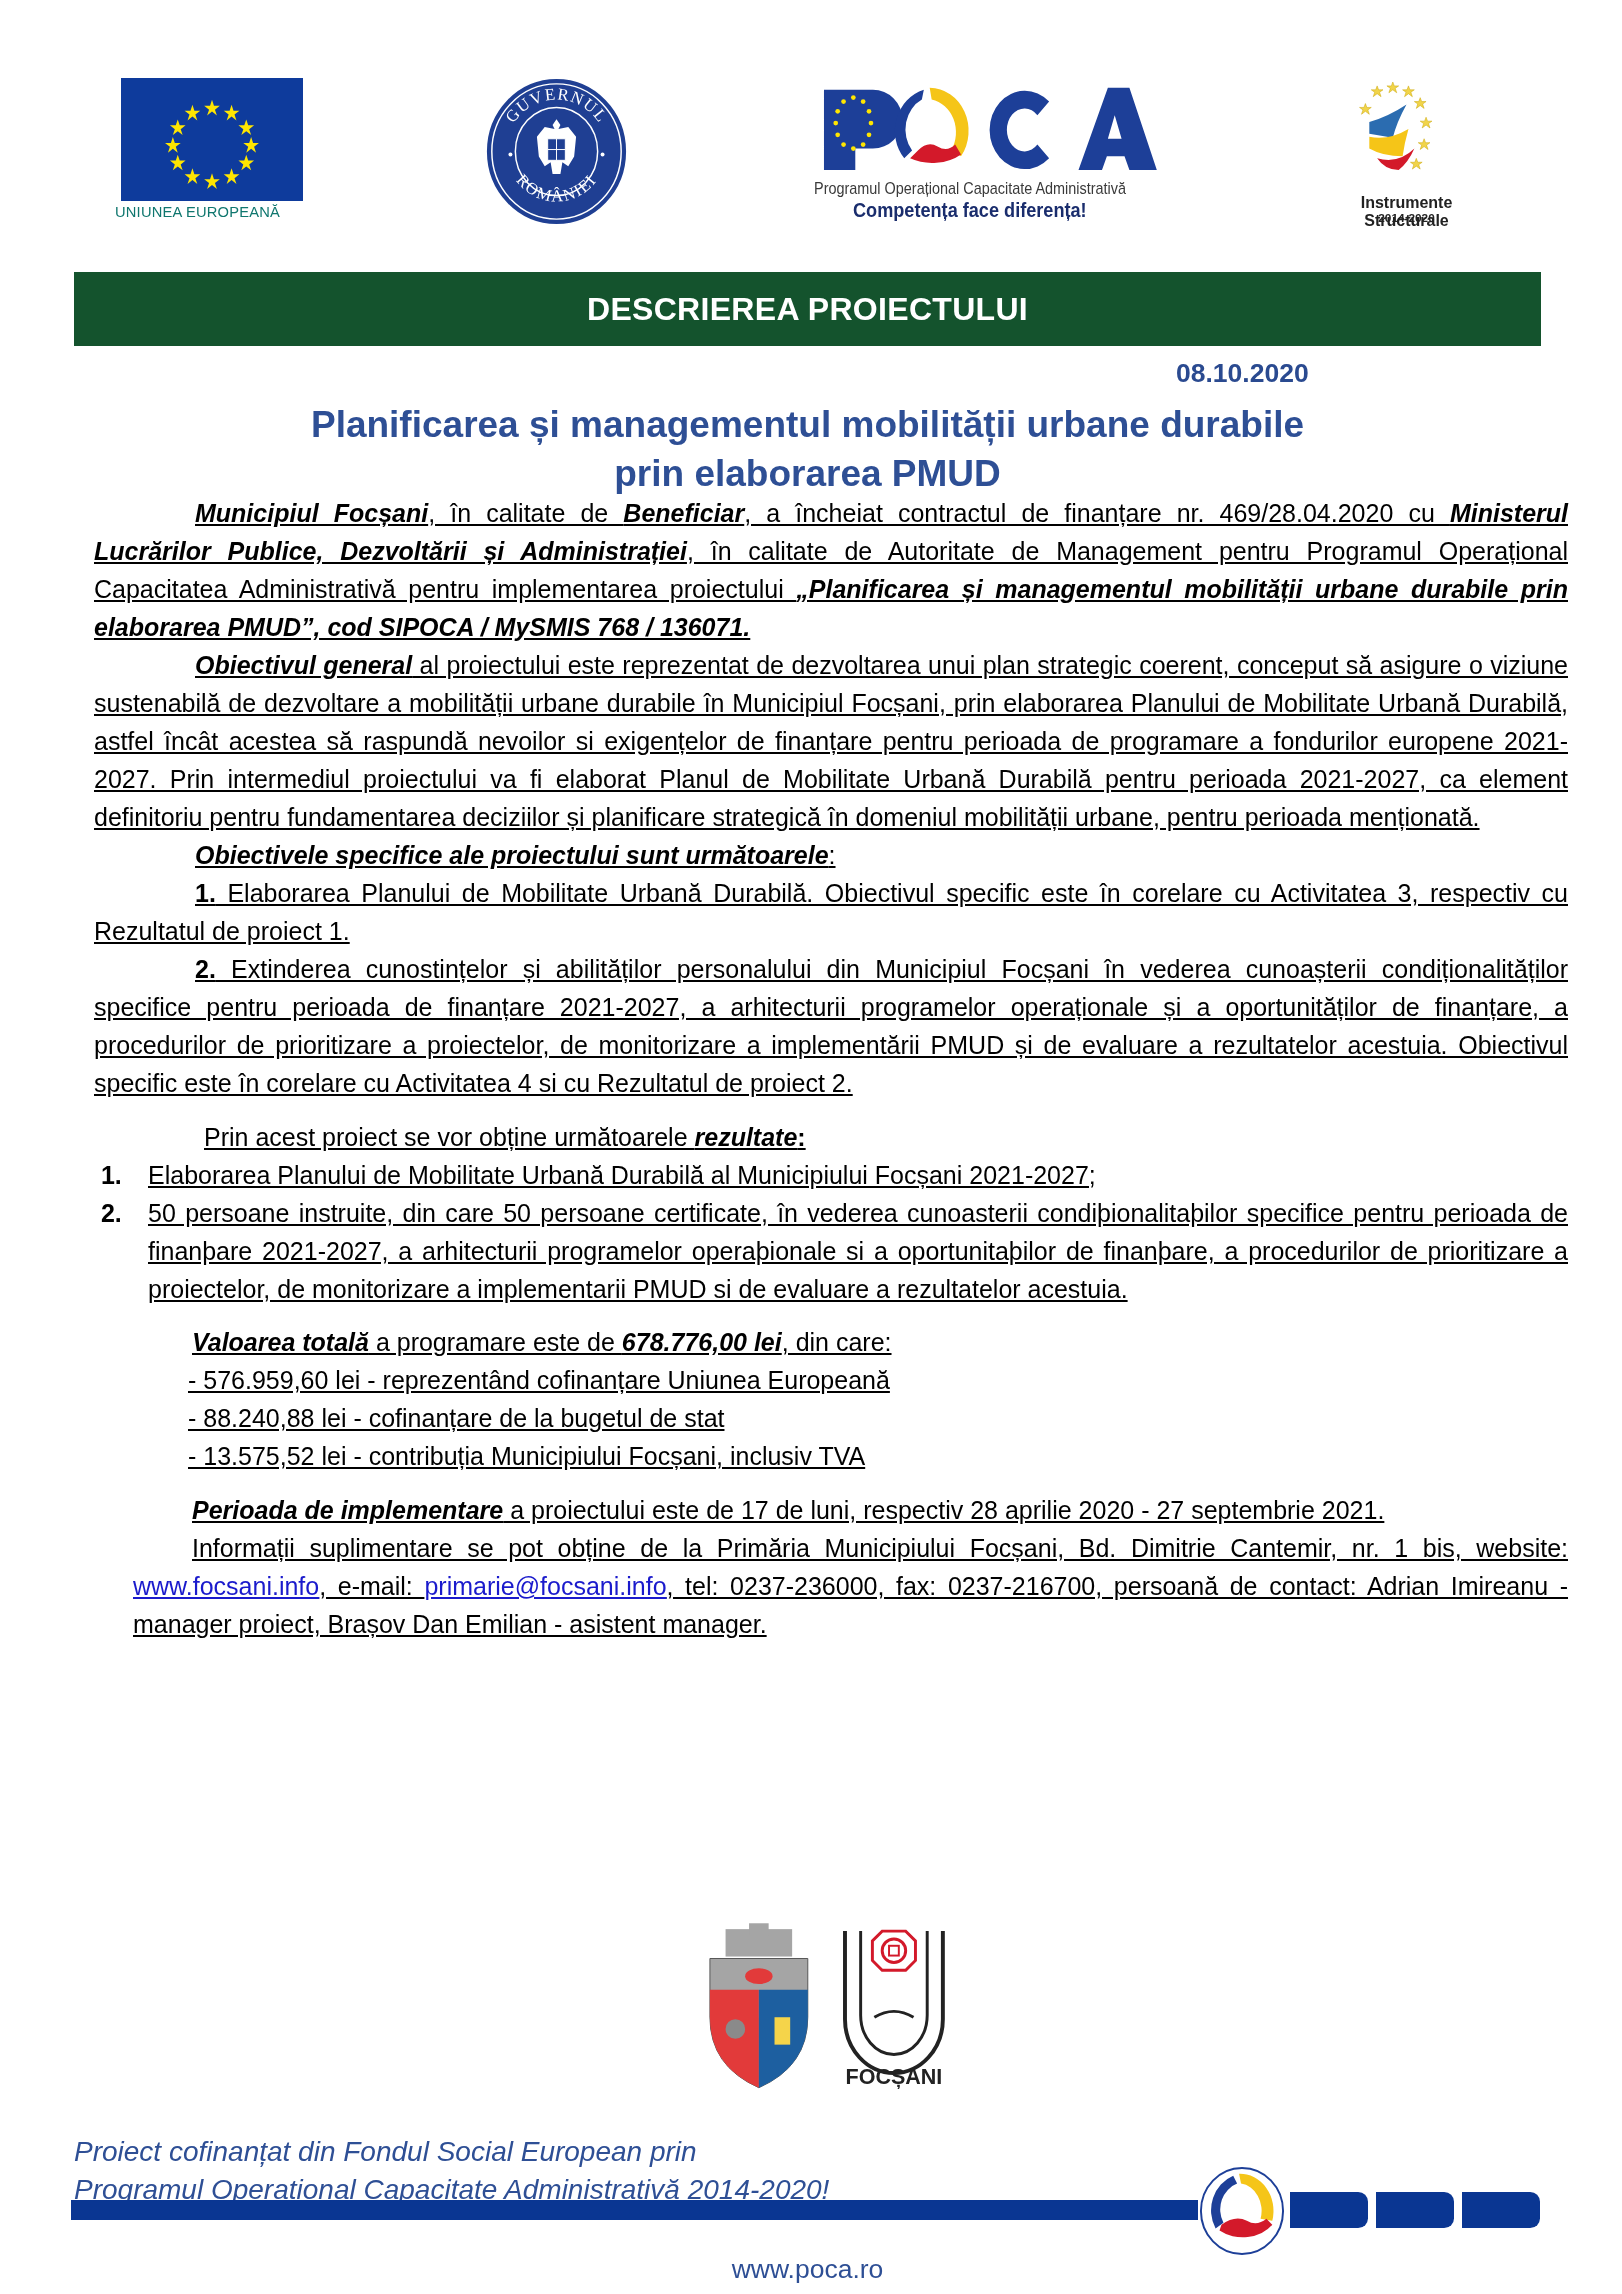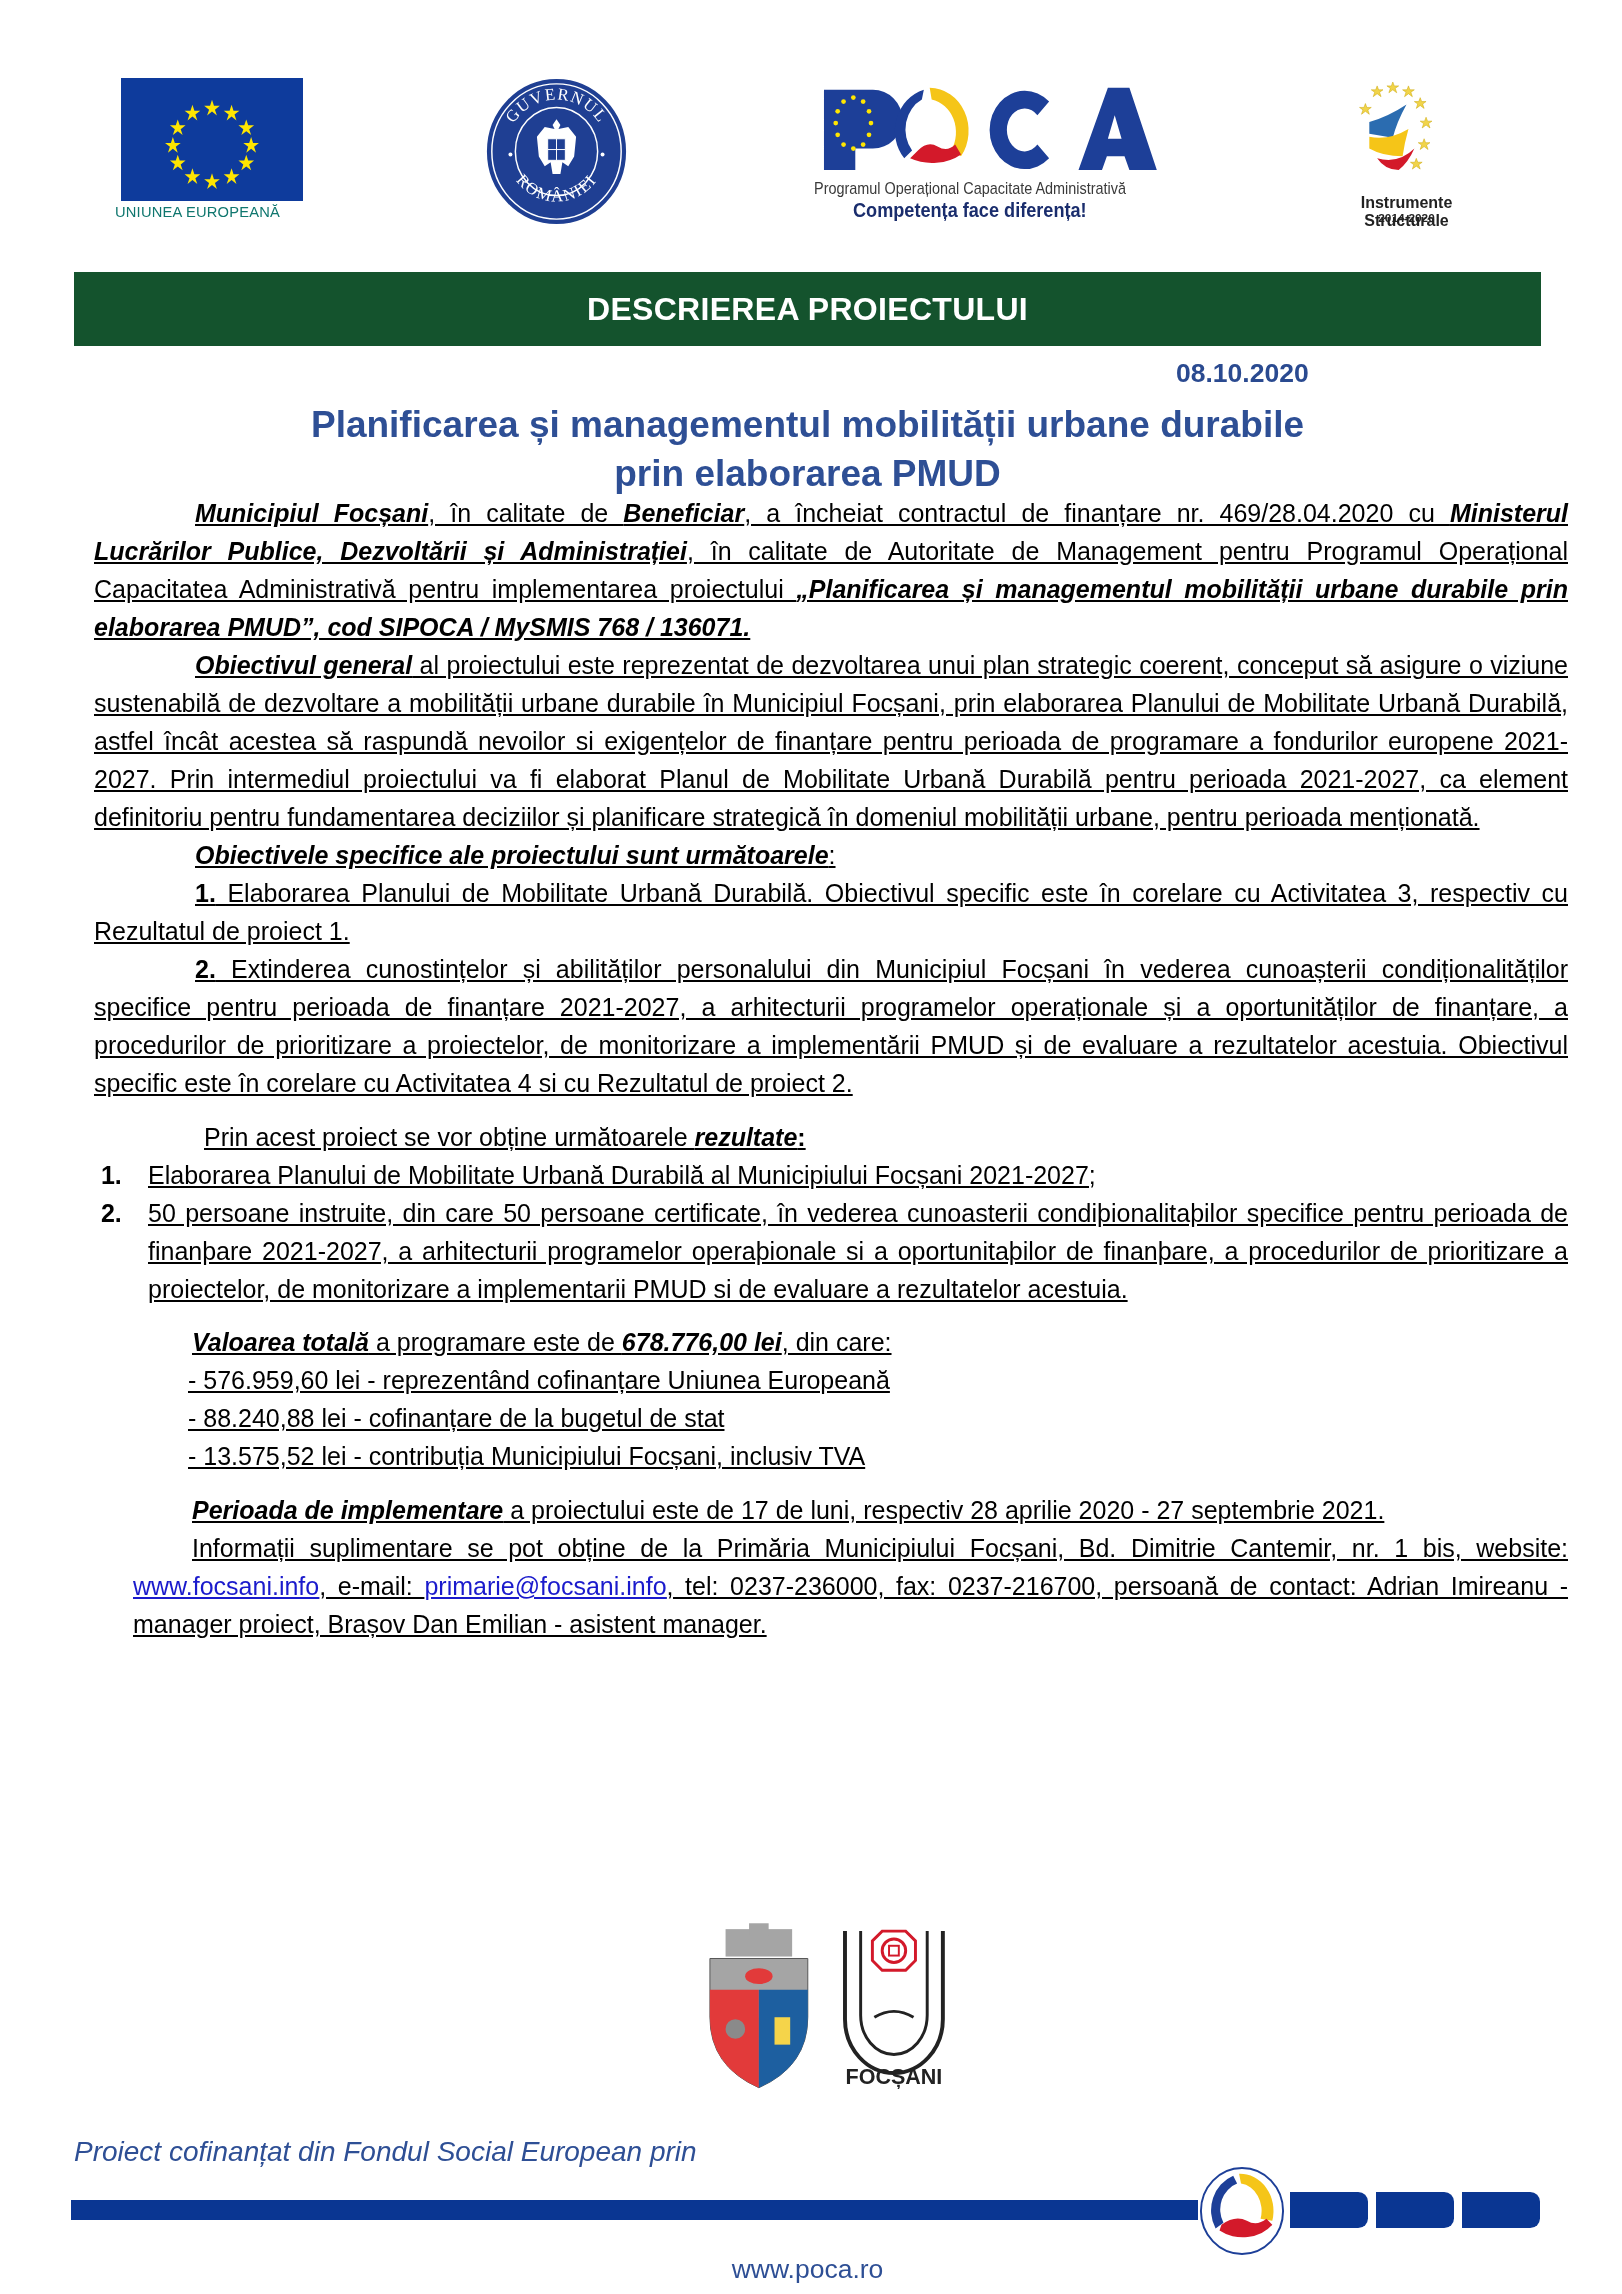--- a/index.html
+++ b/index.html
@@ -209,20 +209,21 @@
       <circle cx="192" cy="32" r="12" fill="none" stroke="#d3192a" stroke-width="3"></circle>
       <rect x="187" y="27" width="10" height="10" fill="none" stroke="#d3192a" stroke-width="2"></rect>
       <path d="M172 100 q20 -12 40 0" fill="none" stroke="#222" stroke-width="3"></path>
     </g>
     <text x="192" y="168" text-anchor="middle" font-family="Liberation Sans, sans-serif" font-size="22" font-weight="bold" fill="#222">FOCȘANI</text>
   </svg>
 </div>
 
 <div class="abs footer-note">
   <div>Proiect cofinanțat din Fondul Social European prin</div>
+  <div>Programul Operațional Capacitate Administrativă 2014-2020!</div>
 </div>
 
 <div class="abs footer-bar"></div>
 <div class="abs footer-emblem">
   <svg viewBox="0 0 90 92" width="88" height="90">
     <ellipse cx="45" cy="46" rx="42" ry="44" fill="#fff" stroke="#1d3f98" stroke-width="2"></ellipse>
     <path d="M36 10 a36 38 0 0 0 -18 54 l8 -6 a26 28 0 0 1 14 -40 z" fill="#1d3f98"></path>
     <path d="M42 8 a34 38 0 0 1 34 48 l-12 -2 a24 28 0 0 0 -20 -36 z" fill="#f5c518"></path>
     <path d="M22 66 a36 28 0 0 0 54 -6 l-6 -6 q-10 8 -20 2 q-12 -6 -26 4 z" fill="#d3192a"></path>
   </svg>

